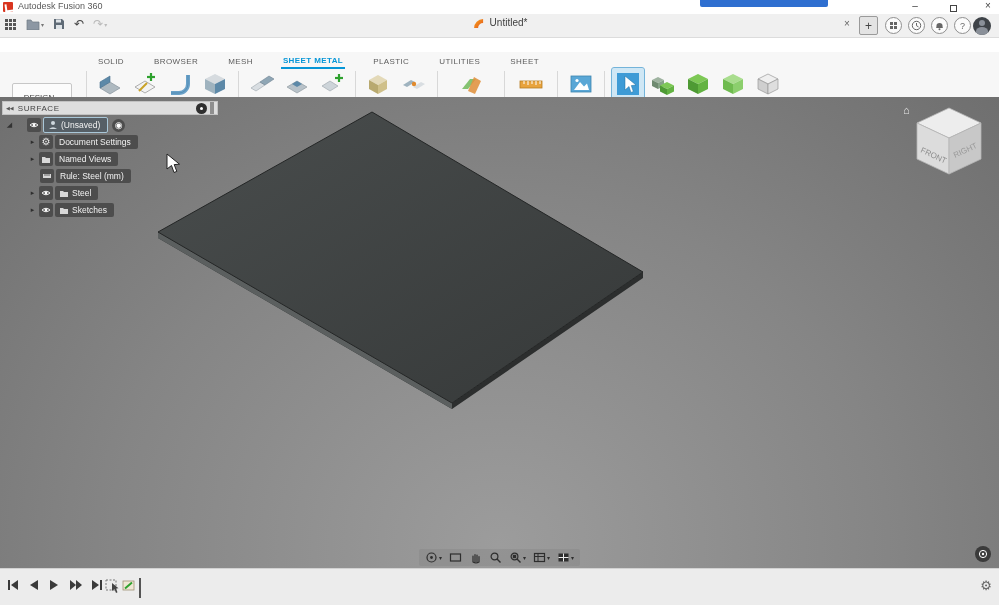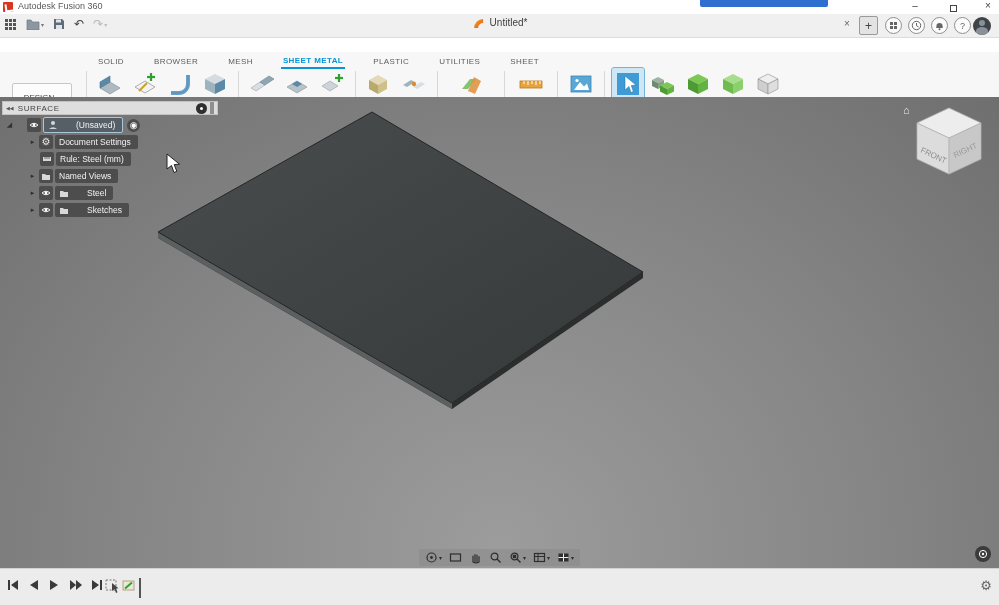--- a/index.html
+++ b/index.html
@@ -59,21 +59,21 @@
   .bh-filter::after { content:""; position:absolute; left:4px; top:4px; width:3px; height:3px; border-radius:50%; background:#fff; }
   .bh-handle { width:4px; height:12px; background:#8f8f8f; margin-left:3px; }
   .brow { display:flex; align-items:center; gap:2px; margin:3px 0 3px 26px; height:14px; }
   .brow.root { margin-left:3px; }
   .brow.norule { margin-left:38px; }
   .tw { width:9px; font-size:7px; color:#2e2e2e; text-align:center; }
   .tw.rootarrow { margin-right:11px; color:#333; }
   .dkbox { width:14px; height:14px; background:#4d4d4d; border-radius:2px; display:flex; align-items:center; justify-content:center; flex:none; }
   .dkbox.dim svg { opacity:.45; }
   .dkbox .gearglyph { color:#e8e8e8; font-size:10px; line-height:10px; }
-  .pill { background:#4d4d4d; color:#f2f2f2; border-radius:2px; padding:2px 7px 2px 4px; display:flex; align-items:center; gap:18px; white-space:nowrap; }
+  .pill { background:#4d4d4d; color:#f2f2f2; border-radius:2px; padding:2px 7px 2px 4px; display:flex; align-items:center; gap:3px; white-space:nowrap; }
   .pill.selected { border:1px solid #a9c7d8; background:#565f66; }
   .target-glyph { width:13px; height:13px; background:#4d4d4d; border-radius:50%; color:#fff; font-size:9px; line-height:13px; text-align:center; margin-left:2px; }
 
   
   .viewcube { position:absolute; left:903px; top:5px; width:92px; height:86px; }
   .home-glyph { position:absolute; left:0px; top:2px; color:#e2e2e2; font-size:11px; }
 
   
   .cursor { position:absolute; left:166px; top:56px; }
 
@@ -438,43 +438,43 @@
       <div class="brow">
         <span class="tw">▸</span>
         <span class="dkbox">
             <span class="gearglyph">⚙</span>
           </span>
         <span class="pill">
           <span>Document Settings</span>
         </span>
       </div>
 
+      <div class="brow">
+        <span class="tw">▸</span>
+        <span class="dkbox">
+          <svg width="10" height="10" viewBox="0 0 10 10">
+              <path d="M1 3 h3 l1 1 h4 v5 H1 Z" fill="#d8d8d8"></path>
+            </svg>
+        </span>
+        <span class="pill">
+          <span>Named Views</span>
+        </span>
+      </div>
+
       <div class="brow norule">
         <span class="dkbox">
           <svg width="10" height="10" viewBox="0 0 10 10">
               <rect x="1" y="3" width="8" height="4" fill="#d8d8d8"></rect>
               <line x1="3" y1="3" x2="3" y2="5" stroke="#4d4d4d" stroke-width="0.8"></line>
               <line x1="5" y1="3" x2="5" y2="5" stroke="#4d4d4d" stroke-width="0.8"></line>
               <line x1="7" y1="3" x2="7" y2="5" stroke="#4d4d4d" stroke-width="0.8"></line>
             </svg>
         </span>
         <span class="pill">
           <span>Rule: Steel (mm)</span>
-        </span>
-      </div>
-
-      <div class="brow">
-        <span class="tw">▸</span>
-        <span class="dkbox">
-          <svg width="10" height="10" viewBox="0 0 10 10">
-              <path d="M1 3 h3 l1 1 h4 v5 H1 Z" fill="#d8d8d8"></path>
-            </svg>
-        </span>
-        <span class="pill">
-          <span>Named Views</span>
         </span>
       </div>
 
 
       <div class="brow">
         <span class="tw">▸</span>
         <span class="dkbox">
           <svg width="10" height="10" viewBox="0 0 10 10">
               <path d="M1 5 Q5 1.5 9 5 Q5 8.5 1 5 Z" fill="none" stroke="#fff" stroke-width="0.9"></path>
               <circle cx="5" cy="5" r="1.4" fill="#fff"></circle>

